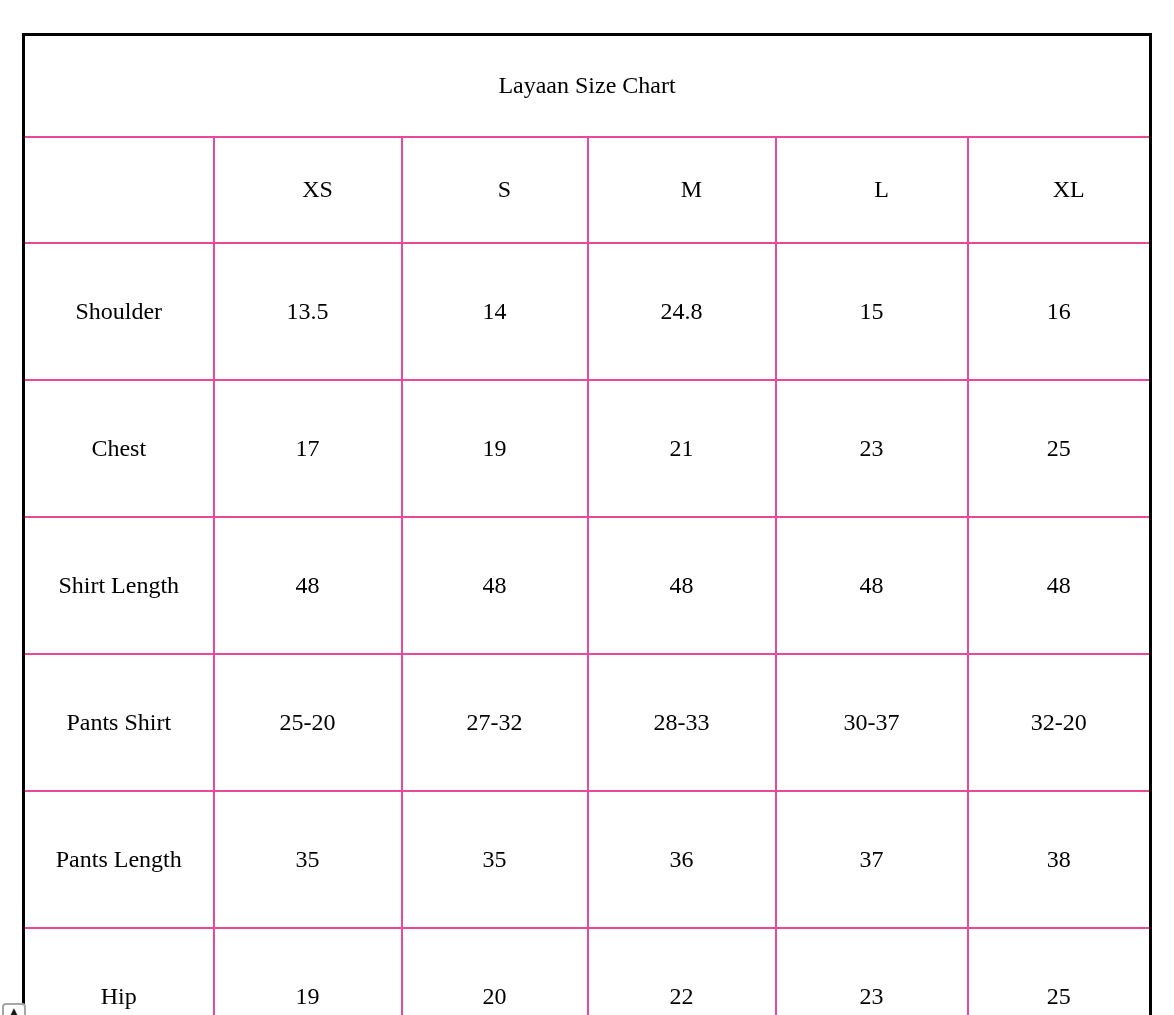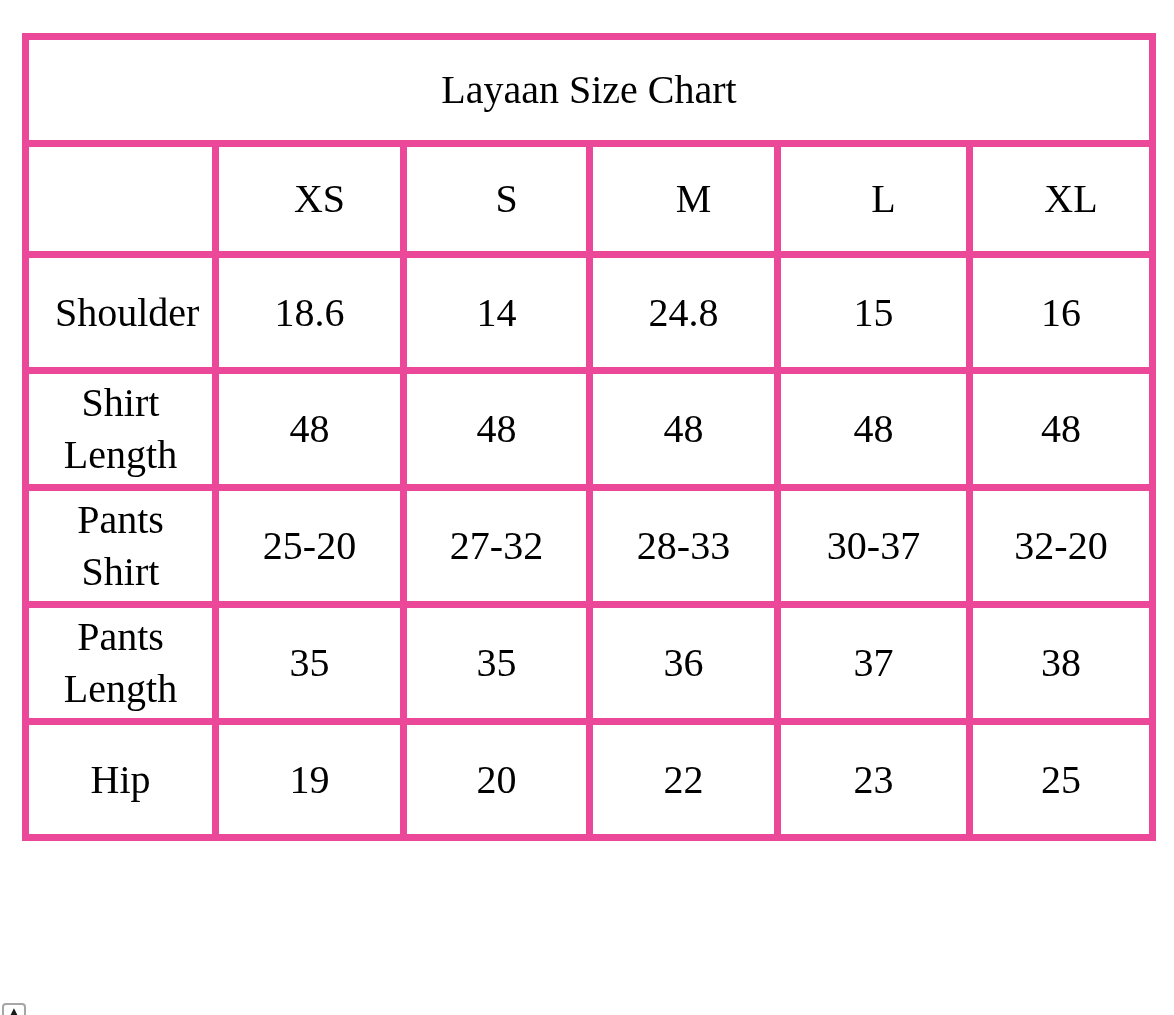--- a/index.html
+++ b/index.html
@@ -20,41 +20,41 @@
     position: absolute;
     left: 22px;
     top: 33px;
     width: 1127px;
     border-collapse: collapse;
     table-layout: fixed;
     background: #ffffff;
   }
   table.size-chart th,
   table.size-chart td {
-    border: 7px solid #ec4899;
+    border: 2px solid #ec4899;
     text-align: center;
     vertical-align: middle;
-    font-size: 40px;
+    font-size: 24px;
     font-weight: normal;
     line-height: 1.3;
     padding: 0;
   }
   table.size-chart {
     border: 3px solid #000000;
   }
   td.title-cell {
     height: 100px;
     font-size: 33px;
   }
   tr.header-row th {
     height: 104px;
     padding-left: 20px;
   }
   tbody th.row-label {
-    padding: 3px 26px;
+    padding: 16px 26px;
     height: 103px;
   }
   .scroll-btn {
     position: absolute;
     left: 2px;
     top: 1003px;
     width: 24px;
     height: 18px;
     background: #ffffff;
     border: 2px solid #a6a6a6;
@@ -94,25 +94,33 @@
           <th>XS</th>
           <th>S</th>
           <th>M</th>
           <th>L</th>
           <th>XL</th>
         </tr>
     </thead>
     <tbody id="table-body">
         <tr>
           <th class="row-label">Shoulder</th>
-          <td>18.6</td>
+          <td>13.5</td>
           <td>14</td>
           <td>24.8</td>
           <td>15</td>
           <td>16</td>
+        </tr>
+        <tr>
+          <th class="row-label">Chest</th>
+          <td>17</td>
+          <td>19</td>
+          <td>21</td>
+          <td>23</td>
+          <td>25</td>
         </tr>
         <tr>
           <th class="row-label">Shirt Length</th>
           <td>48</td>
           <td>48</td>
           <td>48</td>
           <td>48</td>
           <td>48</td>
         </tr>
         <tr>

